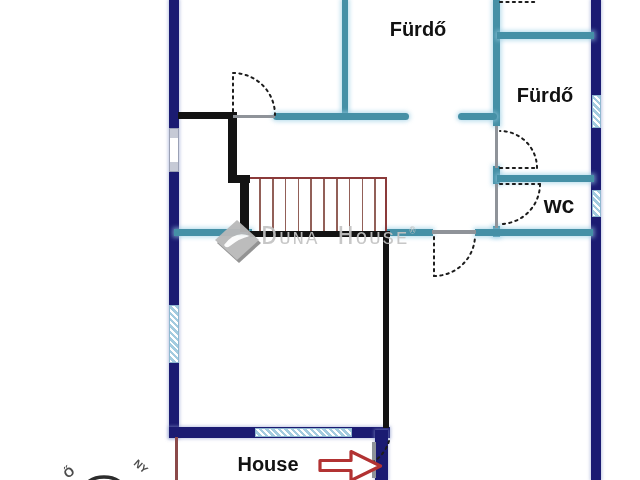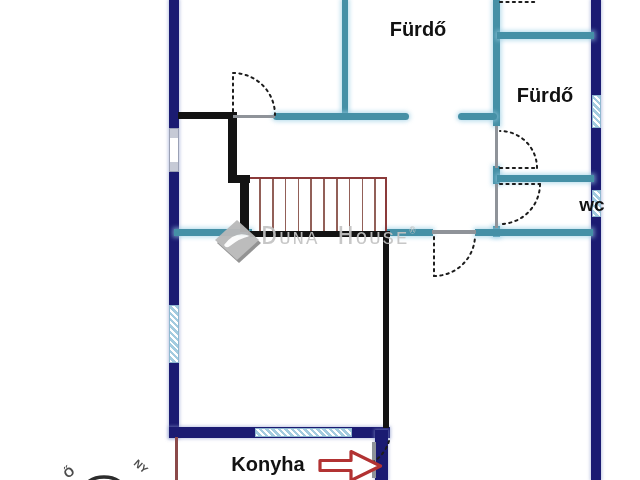--- a/index.html
+++ b/index.html
@@ -23,21 +23,21 @@
   .overlay{position:absolute;left:0;top:0;z-index:5;pointer-events:none;}
   .doors path, .doors line{stroke:#1c1c1c;stroke-width:2;stroke-dasharray:2.2 4.2;
           fill:none;stroke-linecap:round;}
   .wm-logo{position:absolute;left:213px;top:219px;z-index:6;opacity:.95;}
   .wmtext{position:absolute;left:261px;top:222px;z-index:6;
           font-family:Liberation Mono, monospace;font-variant:small-caps;font-weight:500;
           font-size:27px;letter-spacing:2px;color:#c3c3c3;white-space:nowrap;opacity:.93;}
   .wmtext sup{font-size:10px;letter-spacing:0;vertical-align:10px;}
   .lbl{position:absolute;transform:translate(-50%,-50%);font-weight:700;font-size:20px;
        color:#121212;white-space:nowrap;z-index:7;}
-  .lbl.small{font-size:19px;margin-left:33px;}
+  .lbl.small{font-size:23px;}
   .deco{z-index:7;}
 </style>
 </head>
 <body>
 
 <div class="canvas">
 
   <div class="w navy" style="left:169px;top:0;width:10px;height:438px"></div>
   <div class="w navy" style="left:591px;top:0;width:10px;height:480px"></div>
   <div class="w navy" style="left:169px;top:427px;width:221px;height:11px"></div>
@@ -94,21 +94,21 @@
   <svg class="wm-logo" width="50" height="45" viewBox="0 0 50 45">
     <polygon points="26,4 48,24 26,44 4,24" fill="#8e8e8e"></polygon>
     <polygon points="24,1 46,21 24,41 2,21" fill="#b9b9b9"></polygon>
     <path d="M 11 26 Q 22 11 37 17 Q 27 19 17 27 Q 13 30 11 26 Z" fill="#fbfbfb"></path>
   </svg>
   <div class="wmtext"><span>Duna House</span><sup>®</sup></div>
 
   <div class="lbl" style="left:418px;top:29px">Fürdő</div>
   <div class="lbl" style="left:545px;top:95px">Fürdő</div>
   <div class="lbl small" style="left:559px;top:205px">wc</div>
-  <div class="lbl" style="left:268px;top:464px">Konyha</div>
+  <div class="lbl" style="left:268px;top:464px">House</div>
 
   <svg class="overlay deco" width="640" height="480" viewBox="0 0 640 480">
     <polygon points="320,460.5 351,460.5 351,451.5 380.5,466 351,480.5 351,470.5 320,470.5" fill="#ffffff" stroke="#b23232" stroke-width="3.2" stroke-linejoin="round"></polygon>
 
     <g>
       <ellipse cx="104" cy="491" rx="21" ry="14" fill="none" stroke="#2d2d2d" stroke-width="3.4"></ellipse>
       <text x="68" y="479" transform="rotate(-40 68 479)" font-family="Liberation Sans, sans-serif" font-size="13" font-weight="bold" fill="#4c4c4c">Ő</text>
       <text x="134" y="470" transform="rotate(42 141 466)" font-family="Liberation Sans, sans-serif" font-size="10.5" font-weight="bold" fill="#4c4c4c">NY</text>
     </g>
   </svg>

